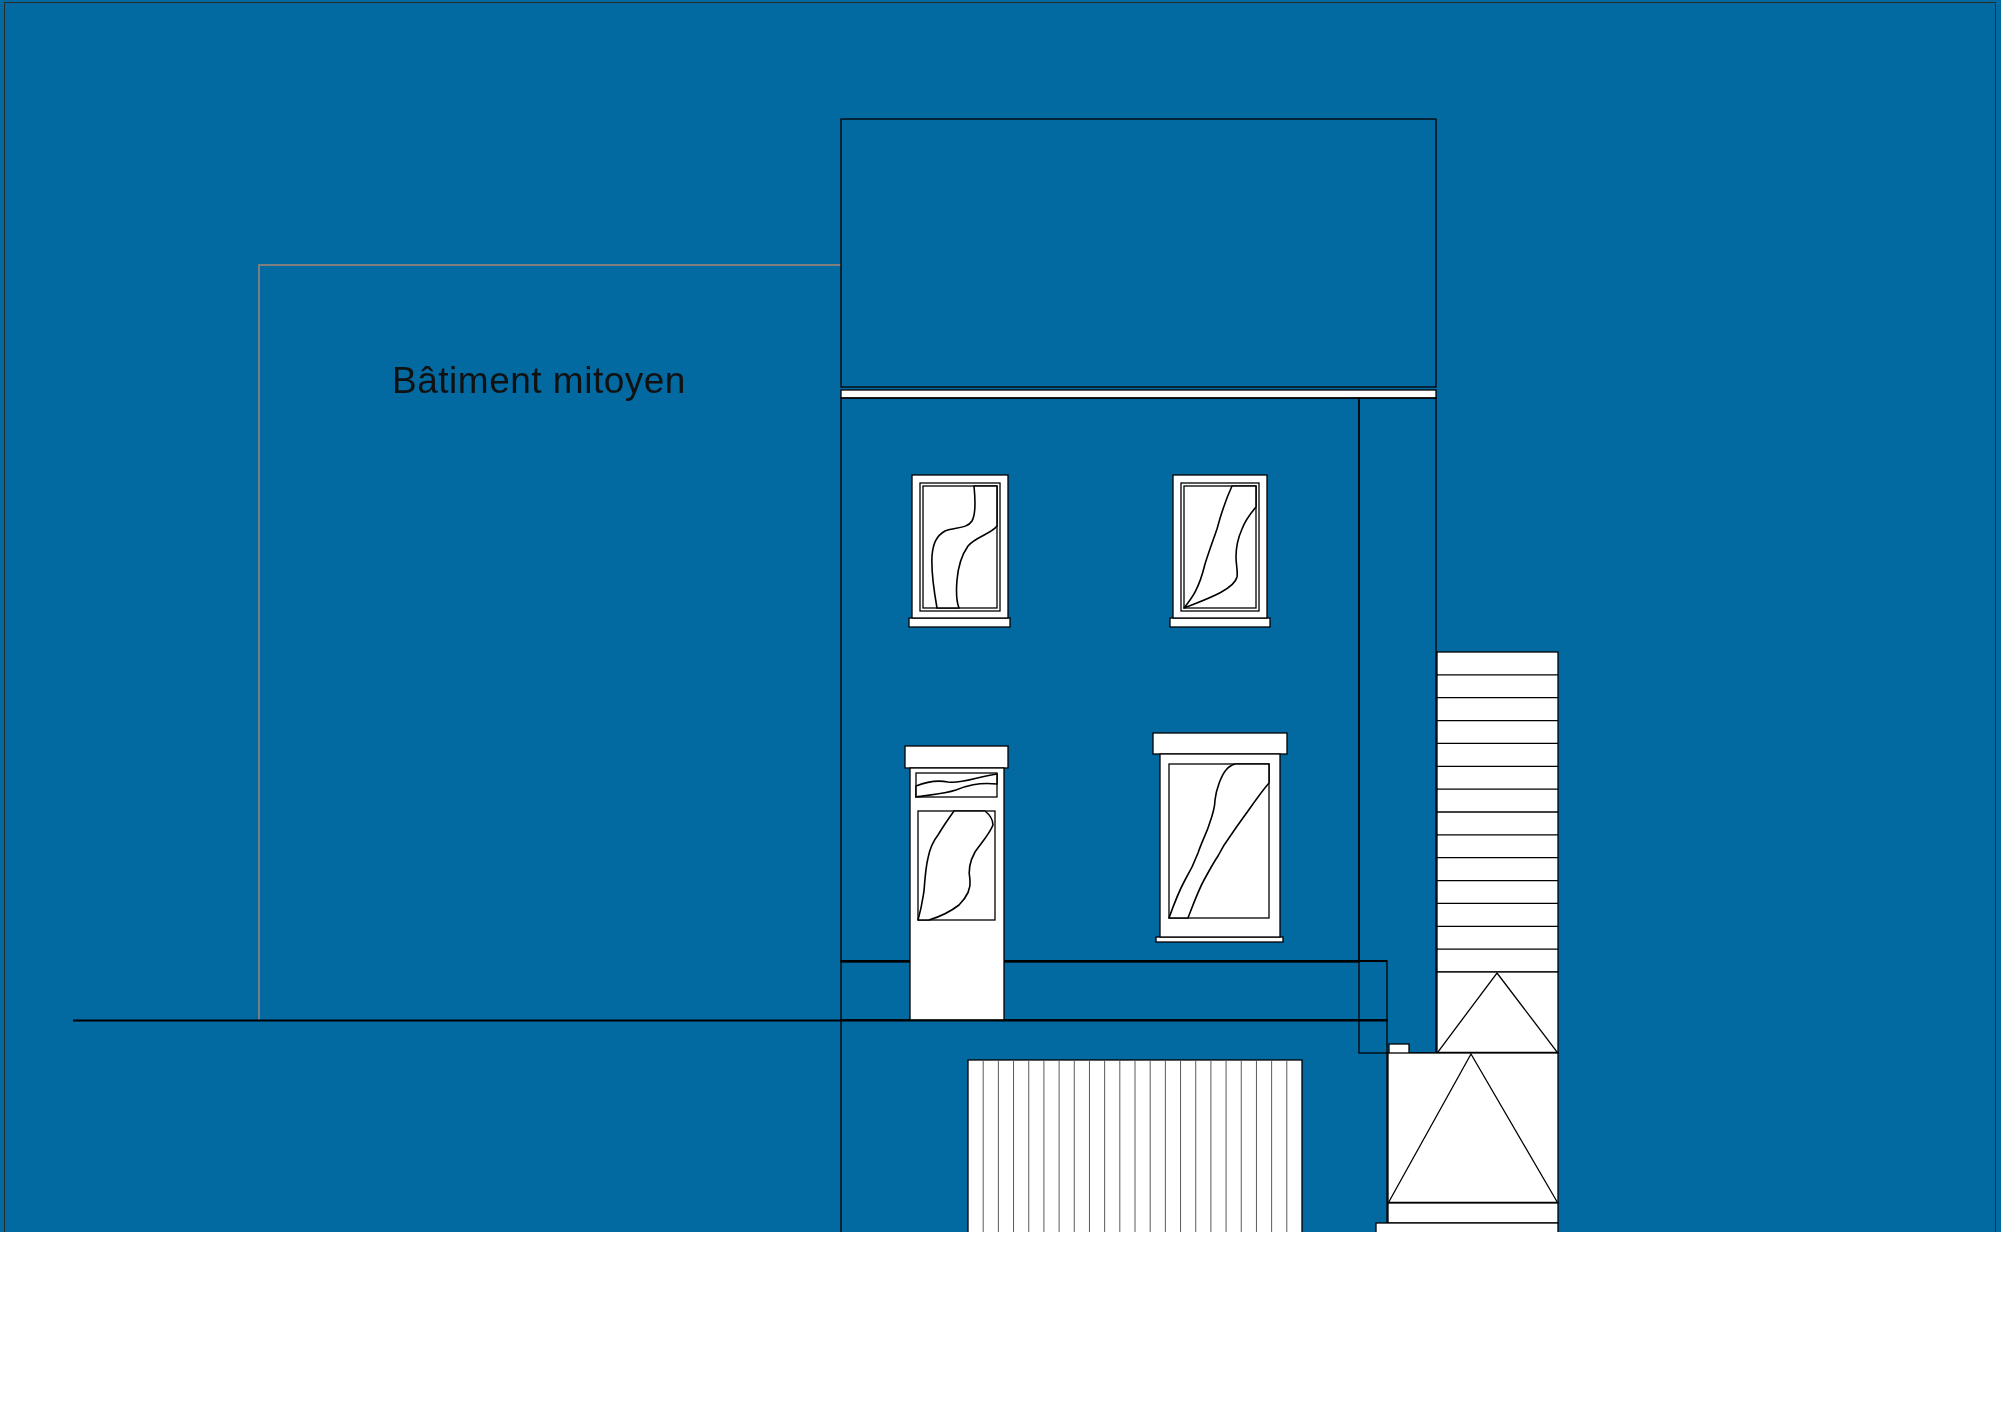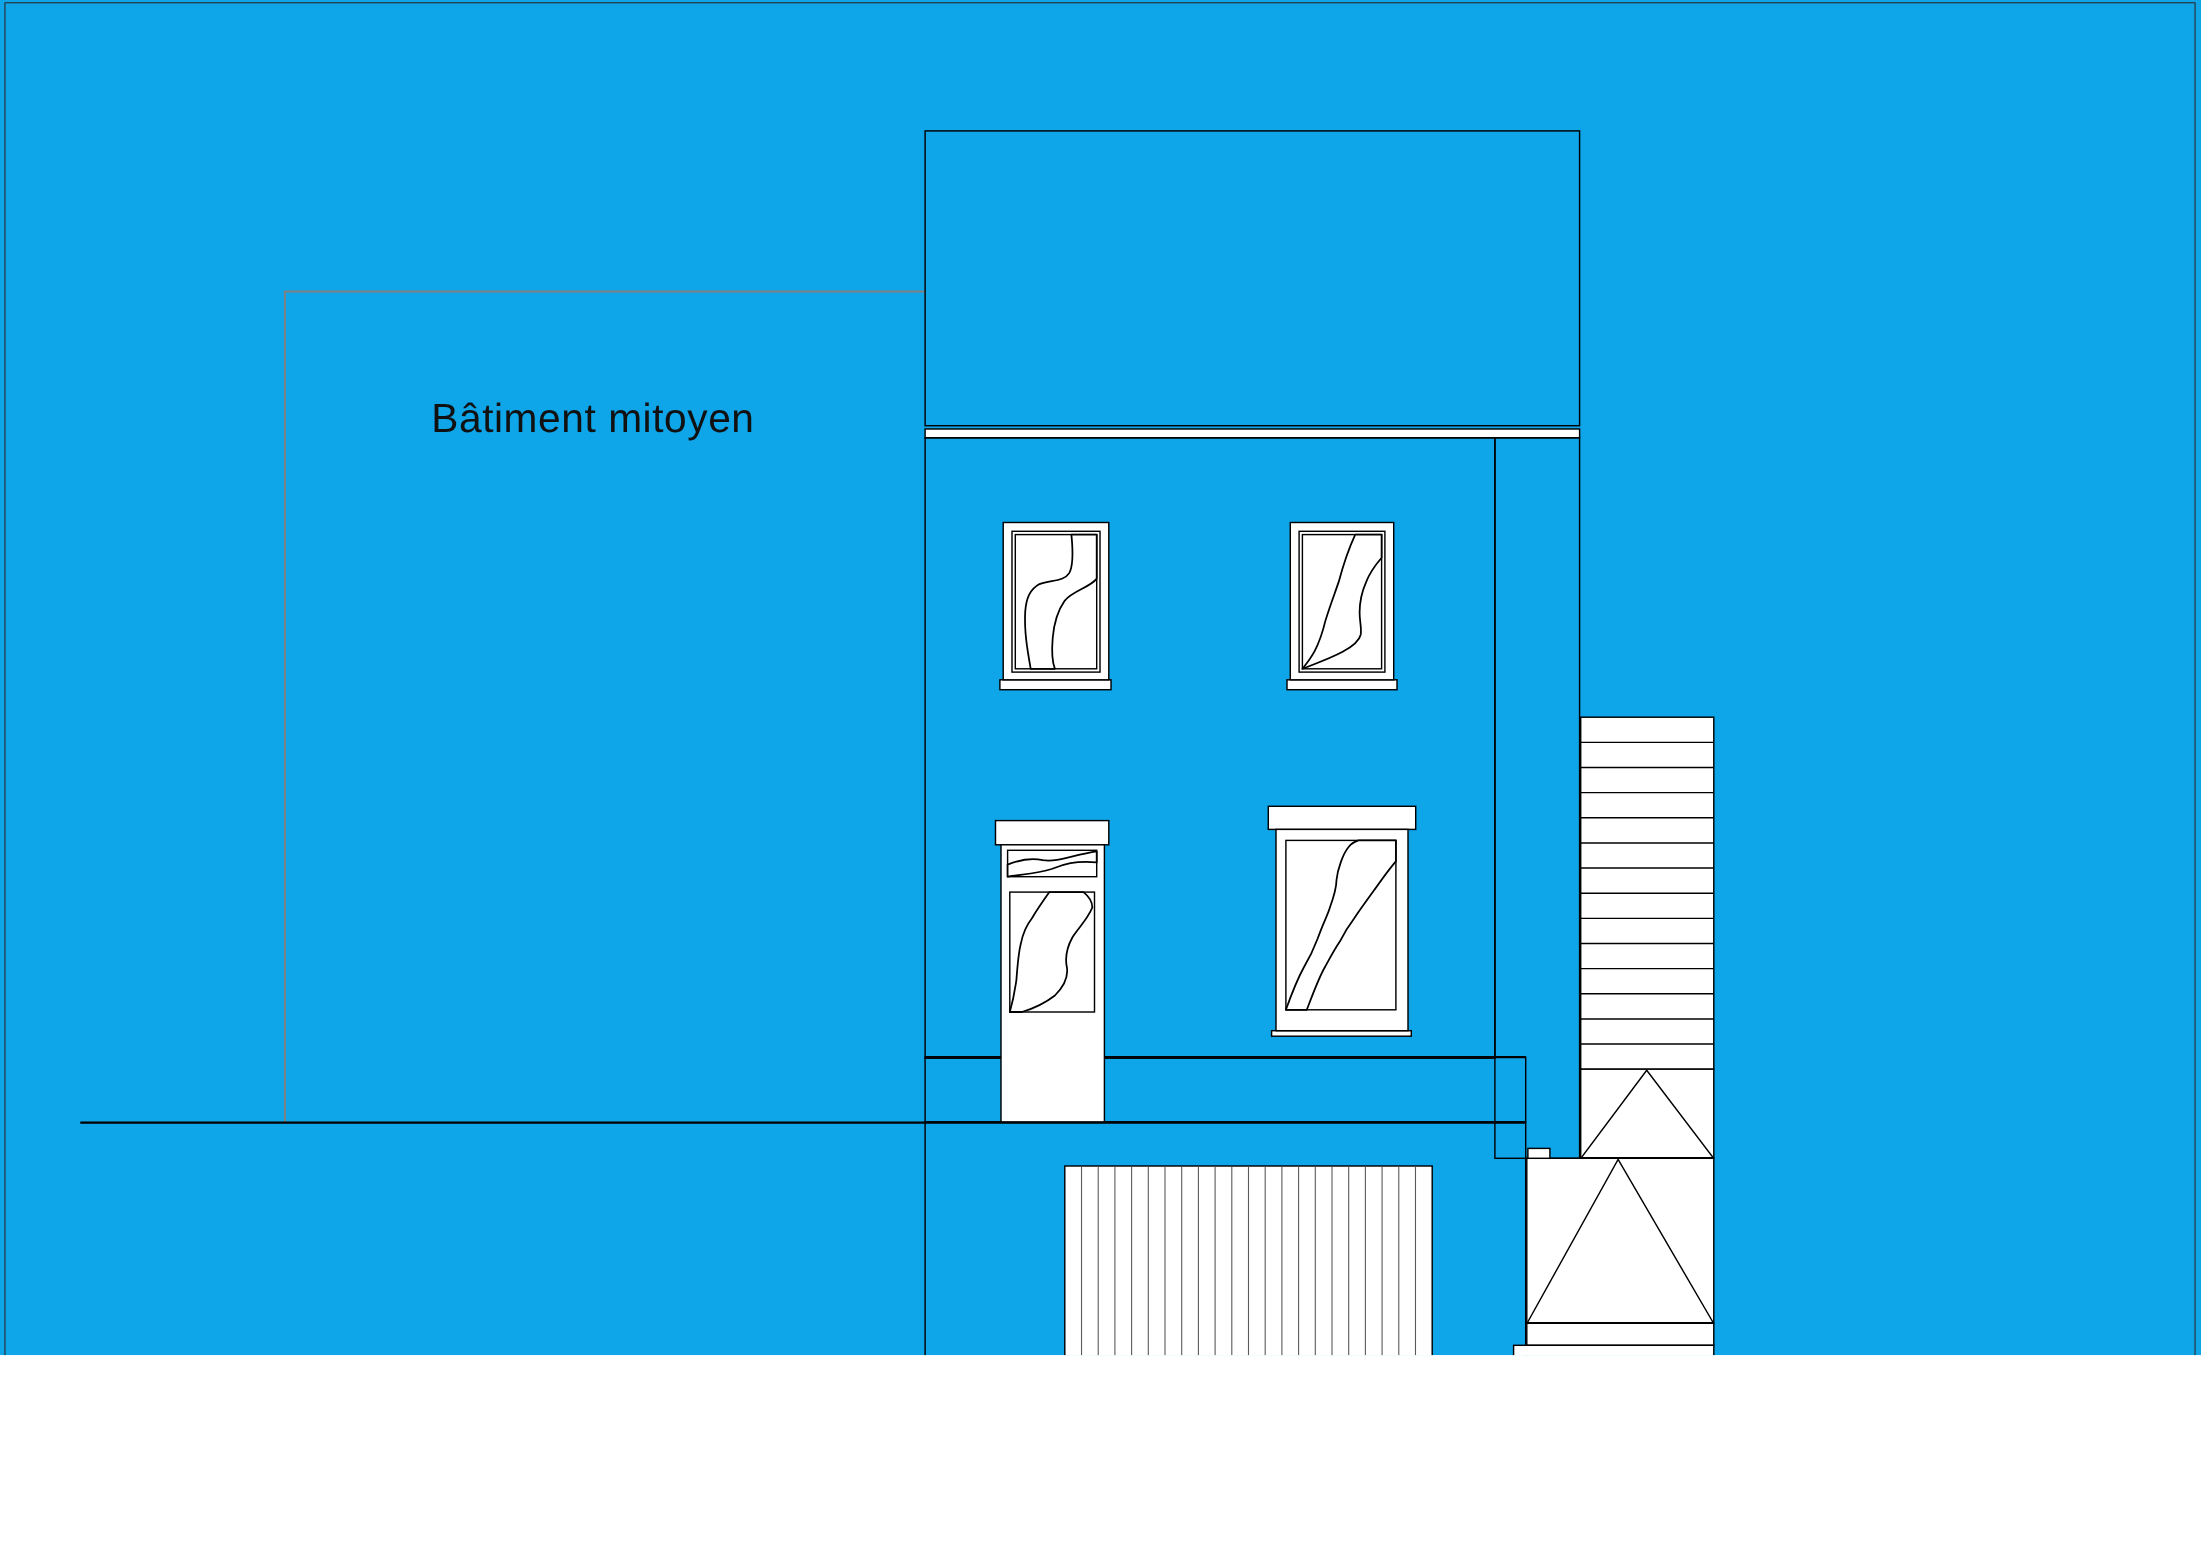--- a/index.html
+++ b/index.html
@@ -1,19 +1,19 @@
 <!DOCTYPE html>
 <html style="--line: #000000; --secondary_line: #808080; --page_border: #2b2b2b; --glass: #c7c7c7; --pattern: #b4b4b4; --hatch: #c9c9c9; --cobble: #a8a8a8; --cobble_dark: #7d7d7d; --slat: #5a5a5a; --text: #111111;"><head>
 <meta charset="utf-8">
 <style>
   html,body{margin:0;padding:0;background:#fff;}
   .page{
     position:relative;
     width:2001px;height:1232px;
-    background:#0ea5e9;
+    background:#0369a1;
     font-family:"Liberation Sans", sans-serif;
     overflow:hidden;
   }
   .page-border{
     position:absolute;left:4px;top:2px;width:1992px;height:1417px;
     border:1.5px solid var(--page_border,#2b2b2b);
     box-sizing:border-box;
     pointer-events:none;
   }
   svg.drawing{position:absolute;left:0;top:0;}

